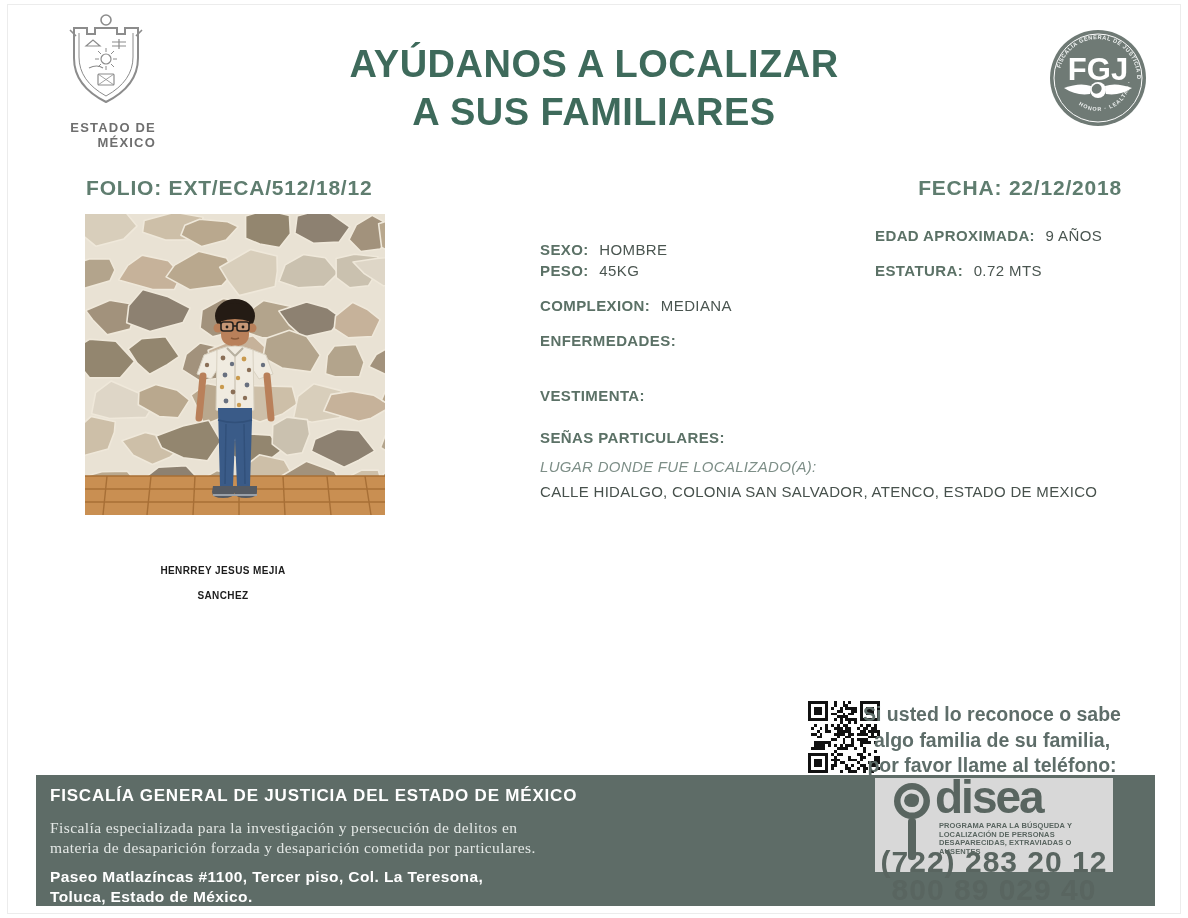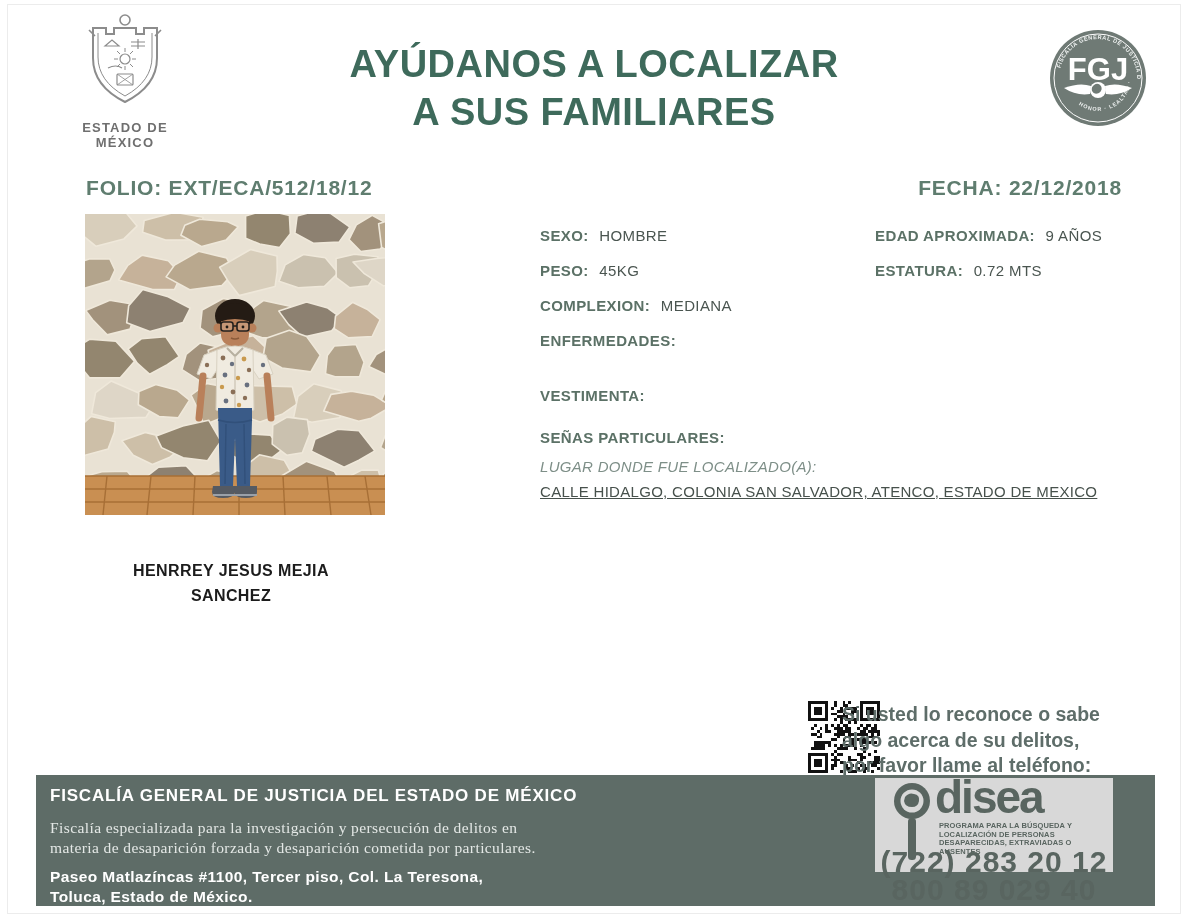--- a/index.html
+++ b/index.html
@@ -1,48 +1,48 @@
 <!DOCTYPE html>
 <html><head>
 <meta charset="utf-8">
 <style>
   html,body{margin:0;padding:0;background:#ffffff;}
   body{font-family:"Liberation Sans", sans-serif; -webkit-font-smoothing:antialiased;}
   #poster{position:relative;width:1188px;height:918px;background:#ffffff;overflow:hidden;}
   #page-frame{position:absolute;inset:4px 7px;border:1px solid #ececec;pointer-events:none;}
 
   
-  .escudo-wrap{position:absolute;left:61px;top:12px;width:128px;text-align:center;}
+  .escudo-wrap{position:absolute;left:28px;top:12px;width:128px;text-align:right;}
   .escudo-caption{margin-top:4px;font-size:13px;font-weight:bold;color:#6f6f6f;letter-spacing:1.2px;}
   .main-title{position:absolute;left:294px;top:40px;width:600px;text-align:center;
               color:#3e6a5b;font-weight:bold;font-size:38px;line-height:48px;letter-spacing:.5px;}
   .fgj-wrap{position:absolute;left:1046px;top:22px;width:104px;height:110px;}
 
   
   .folio{position:absolute;left:86px;top:176px;font-size:21px;font-weight:bold;color:#5f7d6f;letter-spacing:.8px;}
   .fecha{position:absolute;right:66px;top:176px;font-size:21px;font-weight:bold;color:#5f7d6f;letter-spacing:.8px;}
 
   
   .photo{position:absolute;left:85px;top:214px;width:300px;height:301px;background:#e9e2d4;}
-  .person-name{position:absolute;left:81px;top:558px;width:300px;text-align:center;
-               font-size:16px;font-weight:bold;color:#1c1c1c;letter-spacing:.4px;line-height:25px;}
+  .person-name{position:absolute;left:73px;top:558px;width:300px;text-align:center;
+               font-size:10px;font-weight:bold;color:#1c1c1c;letter-spacing:.4px;line-height:25px;}
 
   
   .field-row{position:absolute;left:540px;font-size:15px;letter-spacing:.4px;white-space:nowrap;}
   .field-row.right-col{left:875px;}
   .flabel{font-weight:bold;color:#5b7166;}
   .fvalue{color:#4a5550;margin-left:6px;}
 
   .lugar-block{position:absolute;left:540px;font-size:15px;letter-spacing:.3px;}
   .lugar-label{color:#7e8f88;margin-bottom:4px;font-style:italic;}
-  .lugar-value{color:#47514c;line-height:26px;text-decoration:underline;}
+  .lugar-value{color:#47514c;line-height:26px;}
 
   
   .qr-box{position:absolute;left:808px;top:701px;width:72px;height:72px;}
-  .notice{position:absolute;right:46px;top:702px;width:300px;text-align:left;
+  .notice{position:absolute;right:46px;top:702px;width:300px;text-align:center;
           font-size:19.5px;font-weight:bold;color:#5e6d69;line-height:25.5px;}
 
   
   .footer-bar{position:absolute;left:36px;top:775px;width:1119px;height:131px;background:#5e6c67;}
   .footer-inner{position:absolute;left:14px;top:11px;width:800px;color:#ffffff;}
   .footer-org{font-size:17px;font-weight:bold;letter-spacing:.8px;color:#ffffff;}
   .footer-desc{margin-top:12px;font-size:15.5px;color:#e4e8e6;letter-spacing:.4px;line-height:20px;font-family:Liberation Serif, serif;}
   .footer-addr{margin-top:9px;font-size:15.5px;font-weight:bold;color:#ffffff;letter-spacing:.4px;line-height:20px;}
 
   
@@ -247,21 +247,21 @@
         </g>
       </g>
     </svg>
   </div>
 
   <div class="person-name">
     <div>HENRREY JESUS MEJIA</div>
     <div>SANCHEZ</div>
   </div>
 
-  <div class="field-row" style="top:227px">
+  <div class="field-row" style="top:241px">
     <span class="flabel">SEXO:</span>
     <span class="fvalue">HOMBRE</span>
   </div>
   <div class="field-row" style="top:262px">
     <span class="flabel">PESO:</span>
     <span class="fvalue">45KG</span>
   </div>
   <div class="field-row" style="top:297px">
     <span class="flabel">COMPLEXION:</span>
     <span class="fvalue">MEDIANA</span>
@@ -492,21 +492,21 @@
         <rect x="18" y="0" width="7" height="7" fill="#111111"></rect>
         <rect x="19" y="1" width="5" height="5" fill="#ffffff"></rect>
         <rect x="20" y="2" width="3" height="3" fill="#111111"></rect>
         <rect x="0" y="18" width="7" height="7" fill="#111111"></rect>
         <rect x="1" y="19" width="5" height="5" fill="#ffffff"></rect>
         <rect x="2" y="20" width="3" height="3" fill="#111111"></rect>
       </svg>
   </div>
   <div class="notice">
     <div>Si usted lo reconoce o sabe</div>
-    <div>algo acerca de su delitos,</div>
+    <div>algo familia de su familia,</div>
     <div>por favor llame al teléfono:</div>
   </div>
 
   <div class="footer-bar">
     <div class="footer-inner">
       <div class="footer-org">FISCALÍA GENERAL DE JUSTICIA DEL ESTADO DE MÉXICO</div>
       <div class="footer-desc">
         <div>Fiscalía especializada para la investigación y persecución de delitos en</div>
         <div>materia de desaparición forzada y desaparición cometida por particulares.</div>
       </div>

